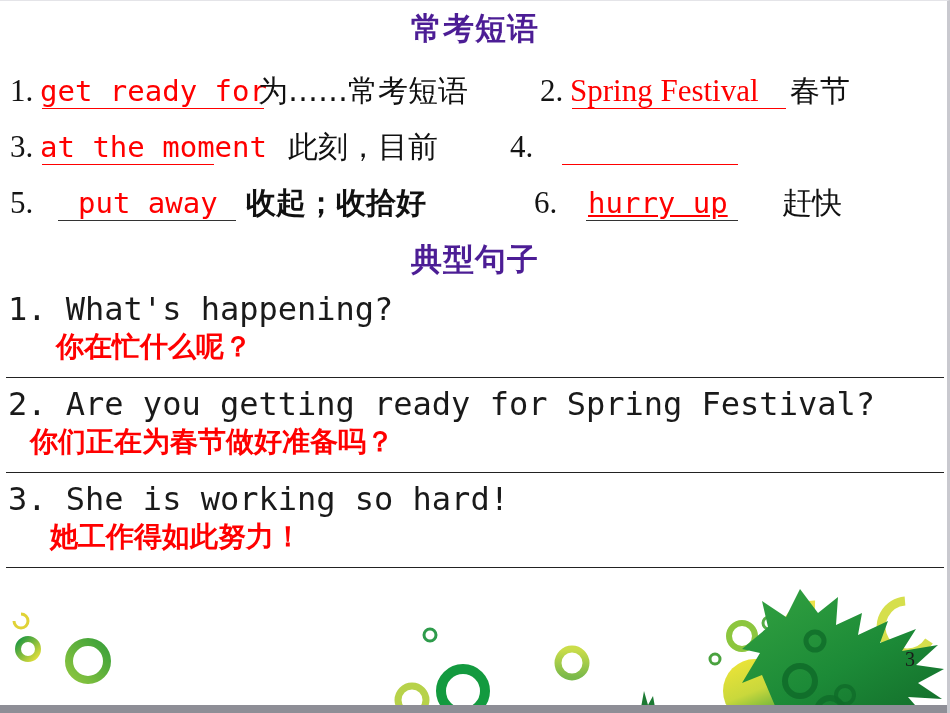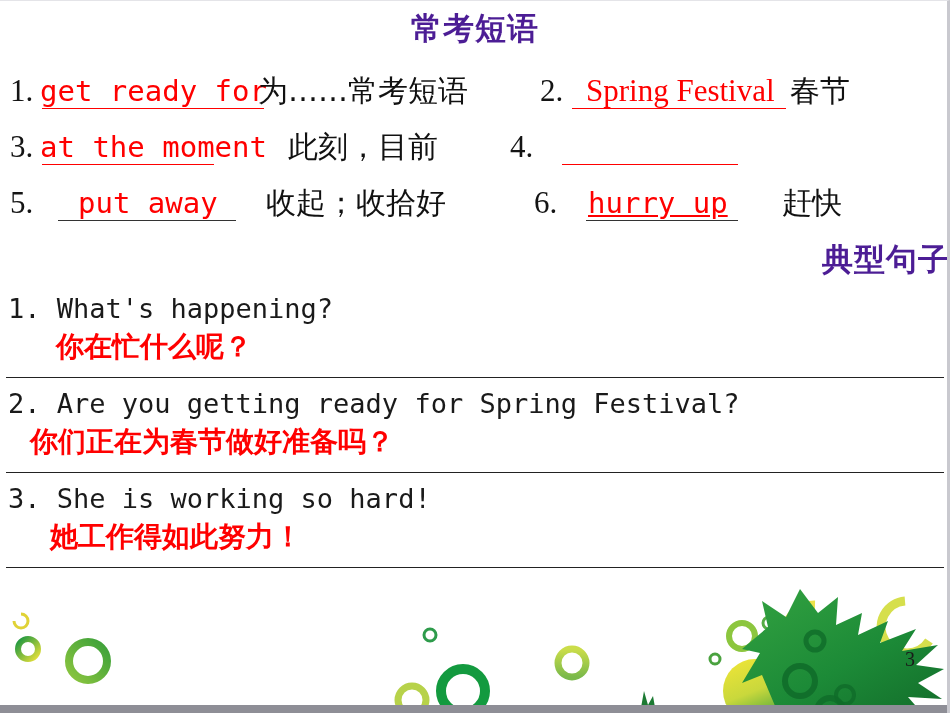--- a/index.html
+++ b/index.html
@@ -26,21 +26,21 @@
     width: 950px;
     text-align: center;
     color: #4c1d95;
     font-family: "DejaVu Sans", "Liberation Sans", sans-serif;
     font-weight: bold;
     font-size: 31px;
     letter-spacing: 1px;
     line-height: 1;
   }
   #heading-phrases { top: 12px; }
-  #heading-sentences { top: 243px; text-align: right; }
+  #heading-sentences { top: 243px; }
 
   
   .phrase-row {
     position: absolute;
     left: 0;
     width: 950px;
     height: 52px;
     font-size: 31px;
     line-height: 52px;
     white-space: nowrap;
@@ -94,21 +94,21 @@
   #sentence-block-1 { top: 288px; }
   #sentence-block-2 { top: 383px; }
   #sentence-block-3 { top: 478px; }
 
   .sent-en {
     position: absolute;
     left: 8px;
     top: 0;
     color: #1a1a1a;
     font-family: "DejaVu Sans Mono", "Liberation Mono", monospace;
-    font-size: 27px;
+    font-size: 32px;
     line-height: 40px;
     white-space: nowrap;
   }
   .sent-cn {
     position: absolute;
     top: 38px;
     color: #ff0000;
     font-family: "DejaVu Sans", "Liberation Sans", sans-serif;
     font-weight: bold;
     font-size: 28px;
@@ -164,40 +164,40 @@
 
   <div class="heading" id="heading-phrases">常考短语</div>
 
   <div class="phrase-row" id="phrase-row-1">
     <span class="cell num" style="left:10px;">1.</span>
     <span class="cell eng" style="left:40px;">get ready for</span>
     <span class="rule" style="left:42px; top:43px; width:222px;"></span>
     <span class="cell cn" style="left:258px;">为……常考短语</span>
 
     <span class="cell num" style="left:540px;">2.</span>
-    <span class="cell eng serifstyle" style="left:586px;">Spring Festival</span>
+    <span class="cell eng serifstyle" style="left:570px;">Spring Festival</span>
     <span class="rule" style="left:572px; top:43px; width:214px;"></span>
     <span class="cell cn" style="left:790px;">春节</span>
   </div>
 
   <div class="phrase-row" id="phrase-row-2">
     <span class="cell num" style="left:10px;">3.</span>
     <span class="cell eng" style="left:40px;">at the moment</span>
     <span class="rule" style="left:42px; top:43px; width:172px;"></span>
     <span class="cell cn" style="left:252px;margin-left:36px;">此刻，目前</span>
 
     <span class="cell num" style="left:510px;">4.</span>
     <span class="rule" style="left:562px; top:43px; width:176px;"></span>
   </div>
 
   <div class="phrase-row" id="phrase-row-3">
     <span class="cell num" style="left:10px;">5.</span>
     <span class="cell eng" style="left:78px;">put away</span>
     <span class="rule-dark" style="left:58px; top:43px; width:178px;"></span>
-    <span class="cell cn" style="left:266px;">收起；收拾好</span>
+    <span class="cell cn" style="left:246px;font-weight:bold;">收起；收拾好</span>
 
     <span class="cell num" style="left:534px;">6.</span>
     <span class="cell eng" style="left:588px;text-decoration:underline;">hurry up</span>
     <span class="rule-dark" style="left:586px; top:43px; width:152px;"></span>
     <span class="cell cn" style="left:782px;">赶快</span>
   </div>
 
   <div class="heading" id="heading-sentences">典型句子</div>
 
   <div class="sentence-block" id="sentence-block-1">

